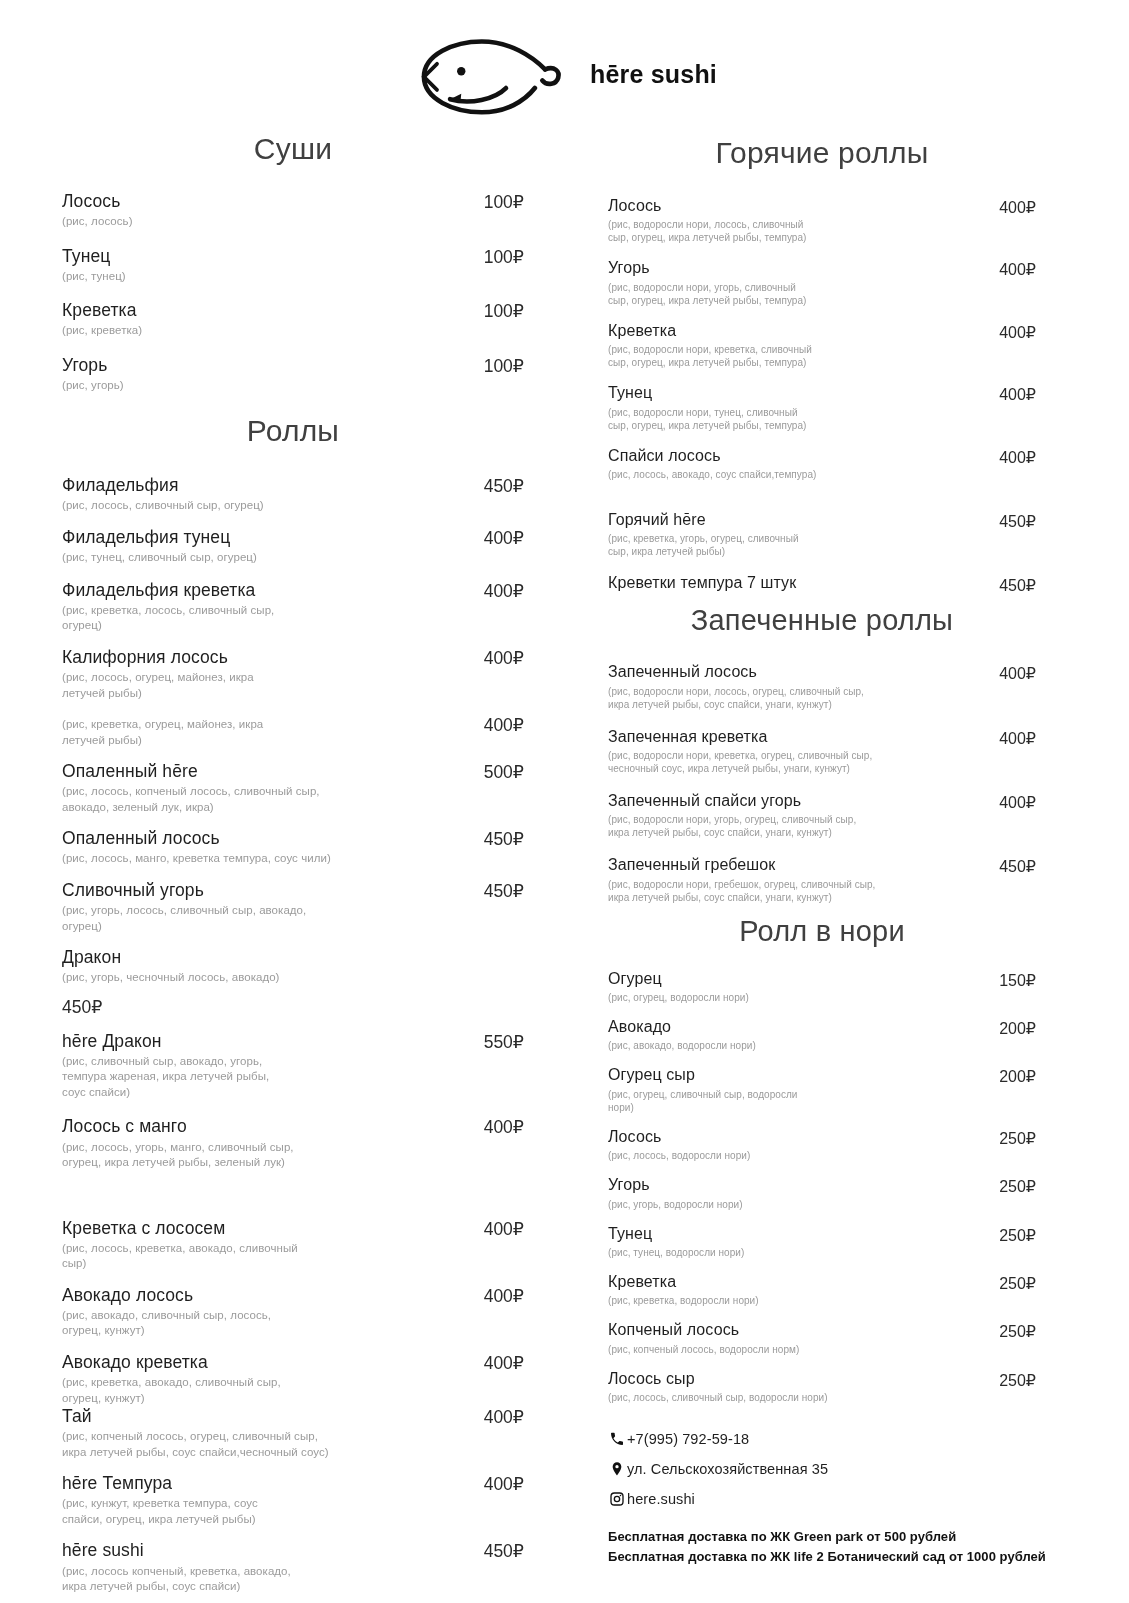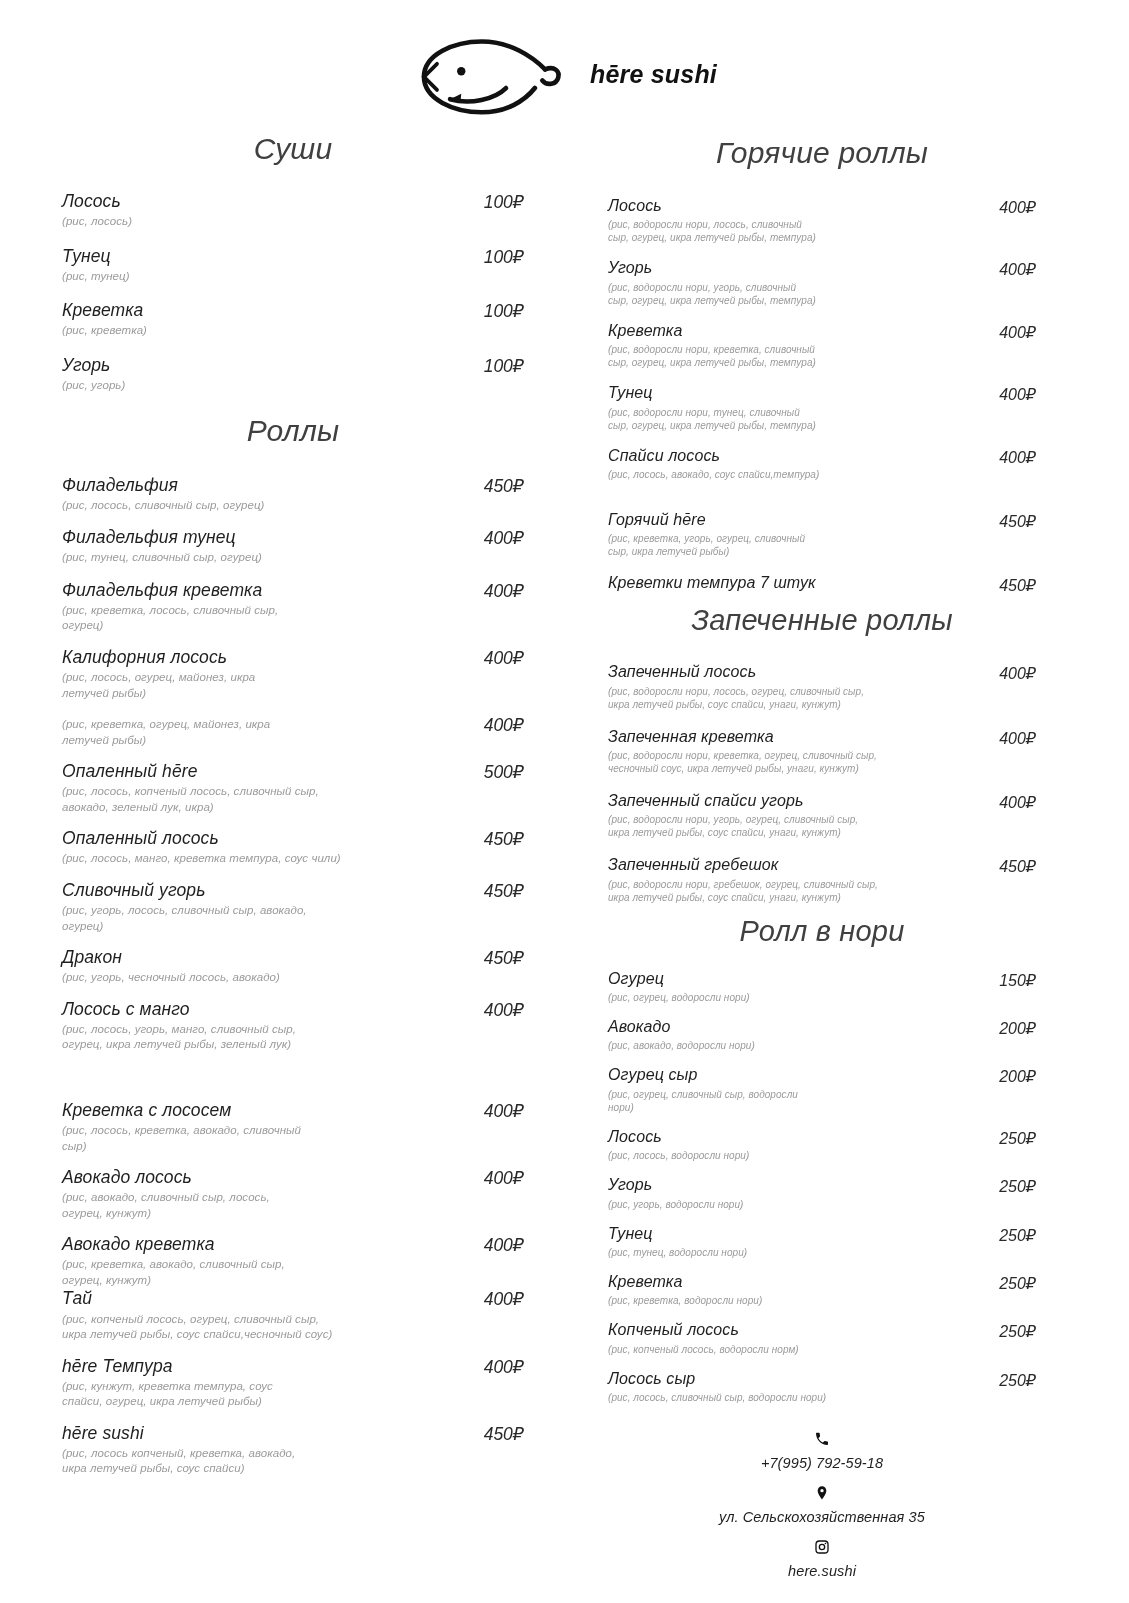--- a/index.html
+++ b/index.html
@@ -14,21 +14,20 @@
     -webkit-font-smoothing: antialiased;
   }
   .page {
     position: relative;
     width: 1129px;
     height: 1603px;
     margin: 0 auto;
     background: #ffffff;
     overflow: hidden;
     box-sizing: border-box;
-    font-style: italic;
   }
 
   
   .brand {
     position: absolute;
     top: 34px;
     left: 0;
     width: 1129px;
     display: flex;
     align-items: center;
@@ -107,23 +106,22 @@
   .col-right .item-desc { font-size: 10px; line-height: 1.3; }
   .col-right .item-price { font-size: 16px; }
 
   
   .contacts {
     margin-top: 26px;
   }
   .contact-row {
     display: flex;
     align-items: center;
-    gap: 8px;
+    gap: 2px;
     margin-bottom: 13px;
-    flex-direction: column;
   }
   .contact-icon {
     width: 17px;
     height: 17px;
     flex: 0 0 17px;
     display: inline-flex;
     align-items: center;
     justify-content: center;
     color: #111;
   }
@@ -250,26 +248,35 @@
         <div class="item-price">450₽</div>
       </li>
       <li class="item" style="margin-bottom:13px;">
         <div class="item-main">
           <div class="item-name">Сливочный угорь</div>
           <div class="item-desc">(рис, угорь, лосось, сливочный сыр, авокадо,
 огурец)</div>
         </div>
         <div class="item-price">450₽</div>
       </li>
-      <li class="item" style="margin-bottom:13px;">
+      <li class="item" style="margin-bottom:13px;flex-direction:column;">
         <div class="item-main">
           <div class="item-name">Дракон</div>
           <div class="item-desc">(рис, угорь, чесночный лосось, авокадо)</div>
         </div>
         <div class="item-price">450₽</div>
+      </li>
+      <li class="item" style="margin-bottom:16px;">
+        <div class="item-main">
+          <div class="item-name">hēre Дракон</div>
+          <div class="item-desc">(рис, сливочный сыр, авокадо, угорь,
+темпура жареная, икра летучей рыбы,
+соус спайси)</div>
+        </div>
+        <div class="item-price">550₽</div>
       </li>
       <li class="item" style="margin-bottom:13px;">
         <div class="item-main">
           <div class="item-name">Лосось с манго</div>
           <div class="item-desc">(рис, лосось, угорь, манго, сливочный сыр,
 огурец, икра летучей рыбы, зеленый лук)</div>
         </div>
         <div class="item-price">400₽</div>
       </li>
       <li class="item" style="margin-bottom:13px;margin-top:47px;">

